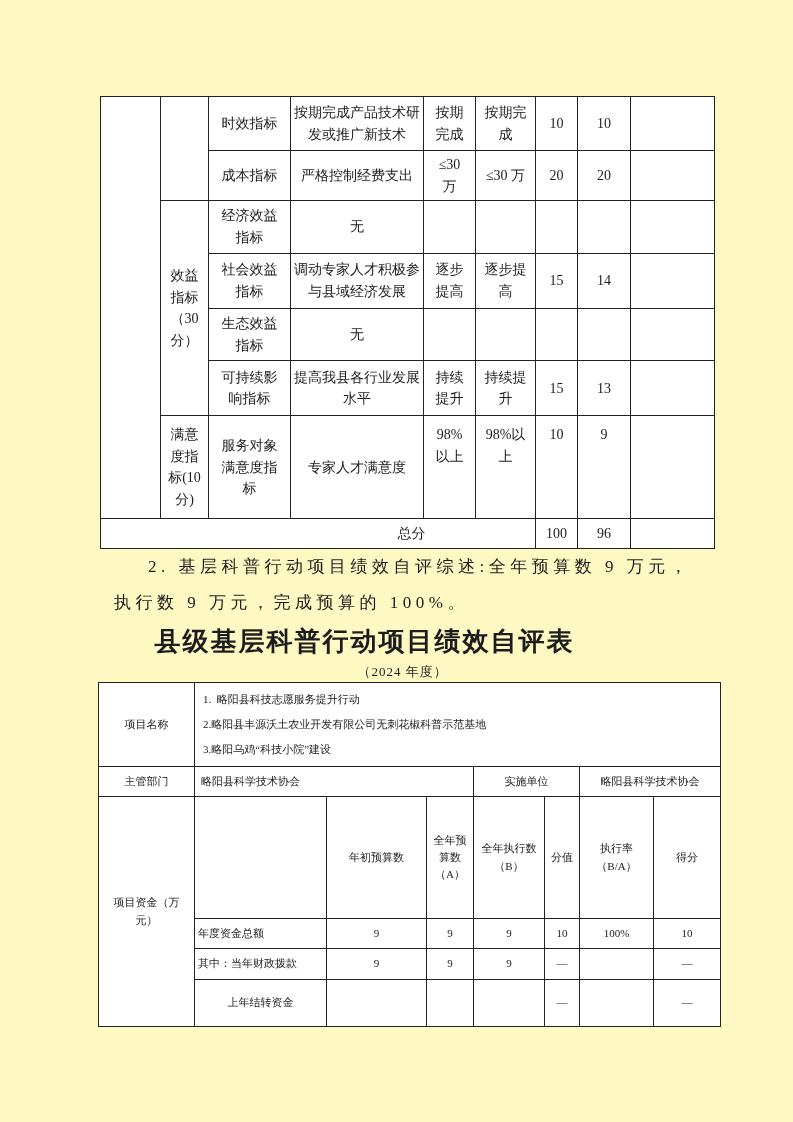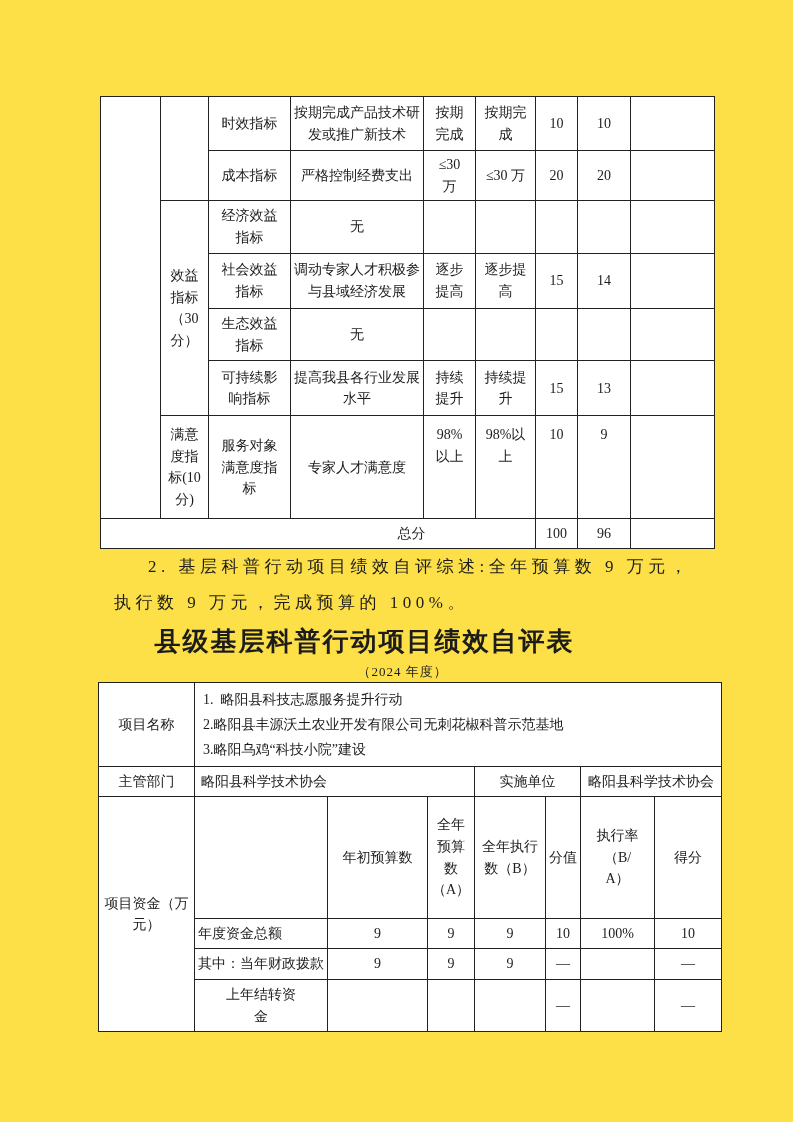--- a/index.html
+++ b/index.html
@@ -1,16 +1,16 @@
 <!DOCTYPE html>
 <html><head>
 <meta charset="utf-8">
 <style>
   html,body{margin:0;padding:0;background:#ffffff;}
-  .page{position:relative;width:793px;height:1122px;background:#fde047;overflow:hidden;
+  .page{position:relative;width:793px;height:1122px;background:#fef9c3;overflow:hidden;
         font-family:"Liberation Serif","DejaVu Serif",serif;color:#1c1c1c;}
   table{border-collapse:collapse;table-layout:fixed;position:absolute;background:#fff;}
   td{border:1px solid #222;font-size:14px;line-height:1.55;text-align:center;
      vertical-align:middle;padding:2px 3px;word-break:break-all;overflow:hidden;}
   
   #perf{left:100px;top:96px;}
   #perf .r1{height:54px;} #perf .r2{height:50px;} #perf .r3{height:53px;}
   #perf .r4{height:55px;} #perf .r5{height:50px;} #perf .r6{height:55px;}
   #perf .r7{height:103px;} #perf .r8{height:30px;}
   #perf td.group{padding:4px 7px;}
@@ -22,21 +22,21 @@
   
   .summary{position:absolute;left:114px;top:549px;width:640px;font-size:17px;
            letter-spacing:4.5px;line-height:36px;white-space:nowrap;}
   .summary .ln1{text-indent:34px;}
   .doc-title{position:absolute;left:0;top:624px;width:729px;text-align:center;
              font-size:26px;font-weight:bold;letter-spacing:2px;}
   .doc-subtitle{position:absolute;left:8px;top:663px;width:789px;text-align:center;
                 font-size:13px;letter-spacing:1px;}
   
   #eval{left:98px;top:682px;}
-  #eval td{font-size:14px;}
+  #eval td{font-size:11px;}
   #eval .e1{height:79px;} #eval .e2{height:30px;} #eval .e3{height:122px;}
   #eval .e4{height:30px;} #eval .e5{height:31px;} #eval .e6{height:47px;}
   #eval td.left{text-align:left;padding-left:6px;}
   #eval td.proj-content{text-align:left;padding:4px 4px 4px 8px;vertical-align:middle;}
   #eval .proj-line{line-height:25px;white-space:pre-wrap;}
   #eval td.fund-label{padding:18px 5px;}
   #eval td.row-label{text-align:left;white-space:nowrap;}
   #eval td.row-label-center{padding:4px 28px;}
   #eval td.rate-hdr{padding:2px 11px;}
 </style>

